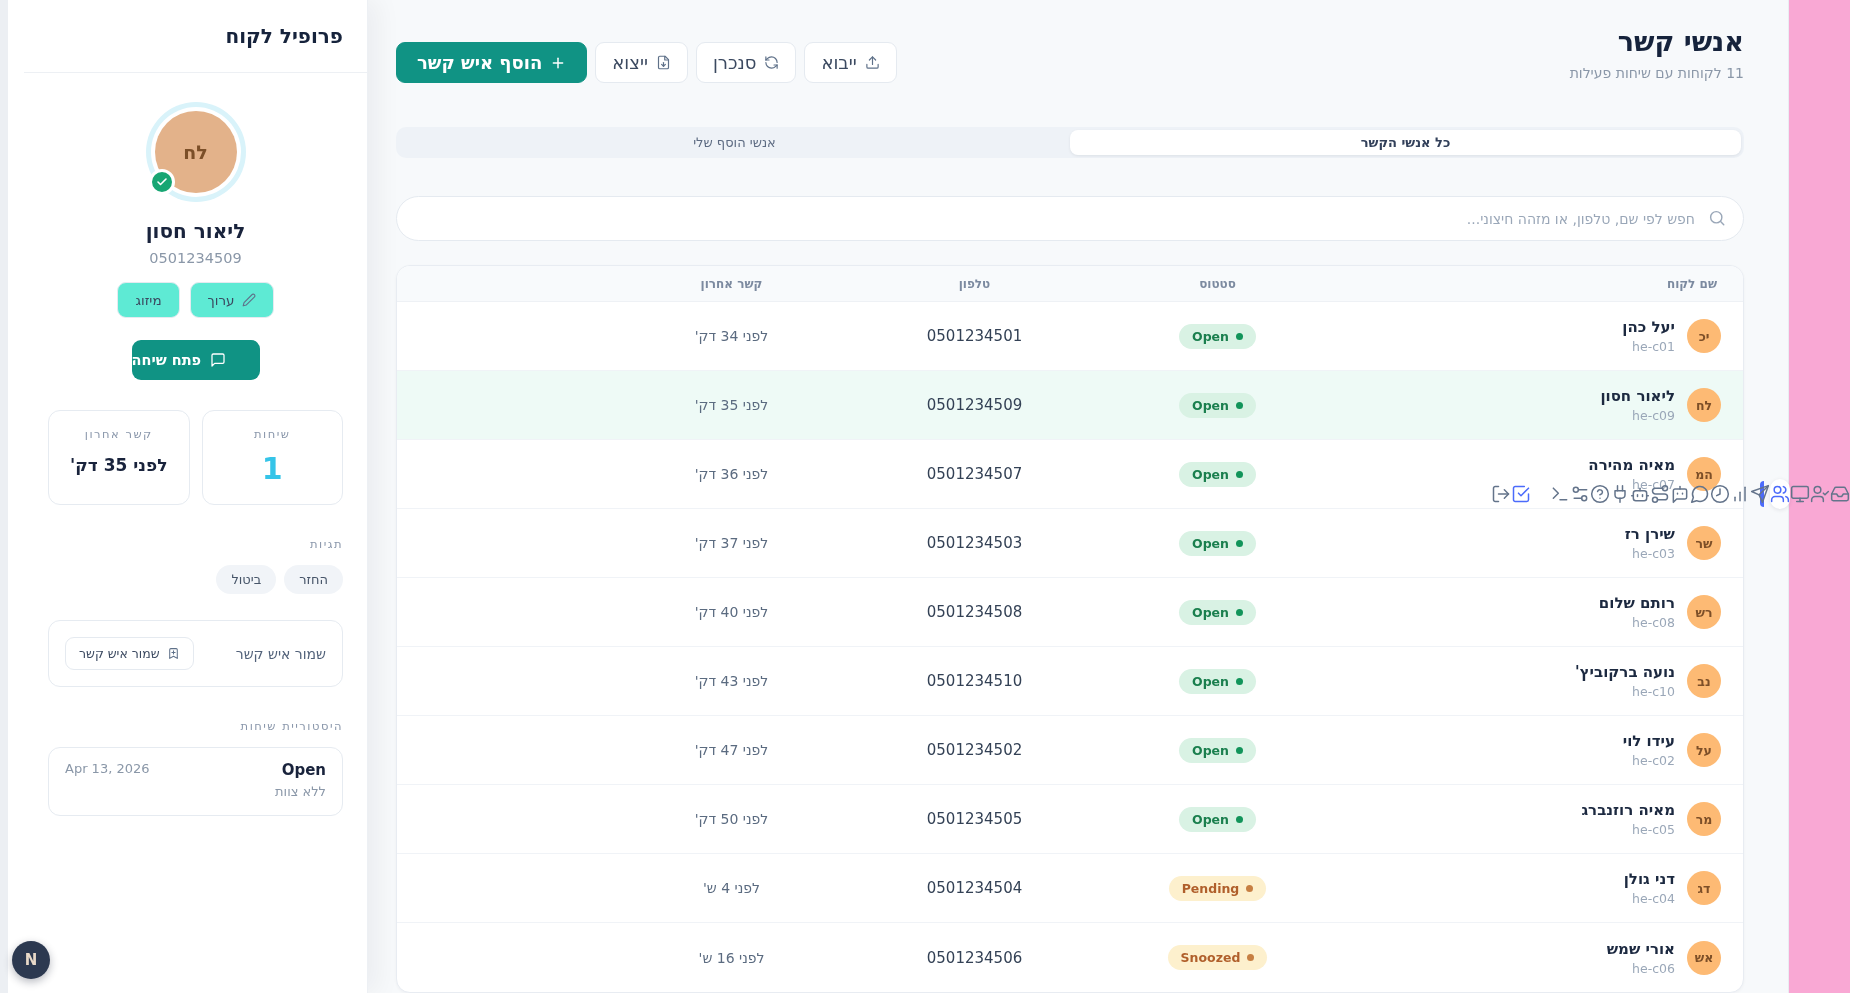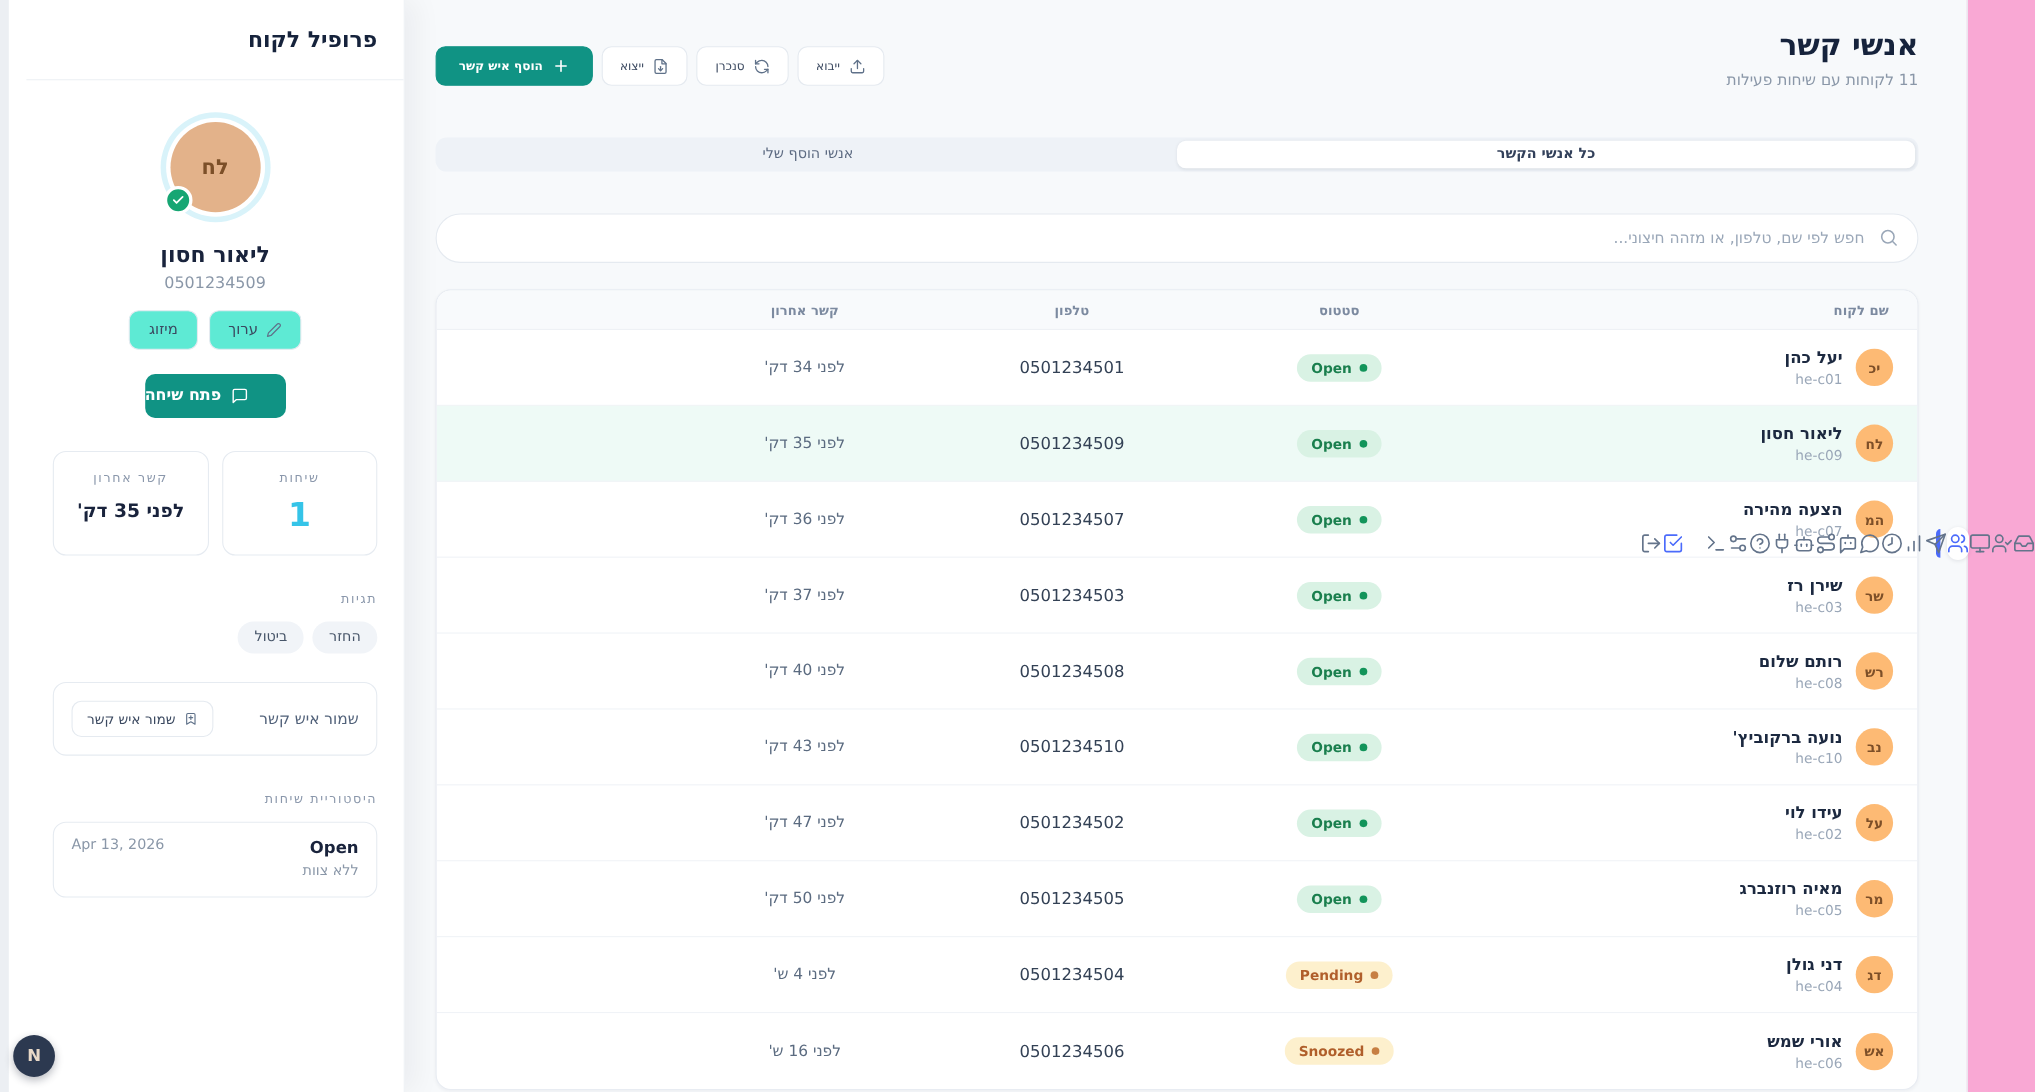--- a/index.html
+++ b/index.html
@@ -44,21 +44,21 @@
 
   
   .main { flex: 1; padding: 26px 44px 0 28px; min-width: 0; }
   .page-head { display: flex; align-items: flex-start; justify-content: space-between; }
   .page-title { font-size: 27px; font-weight: bold; color: #16233c; }
   .page-subtitle { font-size: 14px; color: #8a97a8; margin-top: 8px; }
   .toolbar { display: flex; gap: 8px; margin-top: 16px; }
   .tbtn {
     display: inline-flex; align-items: center; gap: 8px; background: #ffffff;
     border: 1px solid #e5eaf0; border-radius: 9px; padding: 9px 16px;
-    font-size: 11px; color: #3b4960; cursor: pointer;
+    font-size: 18px; color: #3b4960; cursor: pointer;
     font-family: "DejaVu Sans", "Liberation Sans", sans-serif;
   }
   .tbtn svg { width: 15px; height: 15px; color: #5f7189; }
   .tbtn.primary { background: #109384; border-color: #109384; color: #ffffff; font-weight: bold; padding: 9px 20px; }
   .tbtn.primary svg { color: #ffffff; width: 16px; height: 16px; }
 
   .tabs {
     display: flex; background: #eef2f7; border-radius: 10px; padding: 3px; margin-top: 44px; height: 31px;
   }
   .tab {
@@ -423,21 +423,21 @@
     </div>
     <div class="cell-center phone-val">0501234509</div>
     <div class="cell-center last-val">לפני 35 דק'</div>
     <div></div>
   </div>
 
   <div class="tgrid trow">
     <div class="name-cell">
       <span class="avatar">המ</span>
       <span class="nm">
-        <span class="contact-name">הצעה מהירה</span>
+        <span class="contact-name">מאיה מהירה</span>
         <span class="contact-id">he-c07</span>
       </span>
     </div>
     <div class="cell-center">
       <span class="pill open">
                 <span class="dot"></span>
                 <span>Open</span>
               </span>
     </div>
     <div class="cell-center phone-val">0501234507</div>

